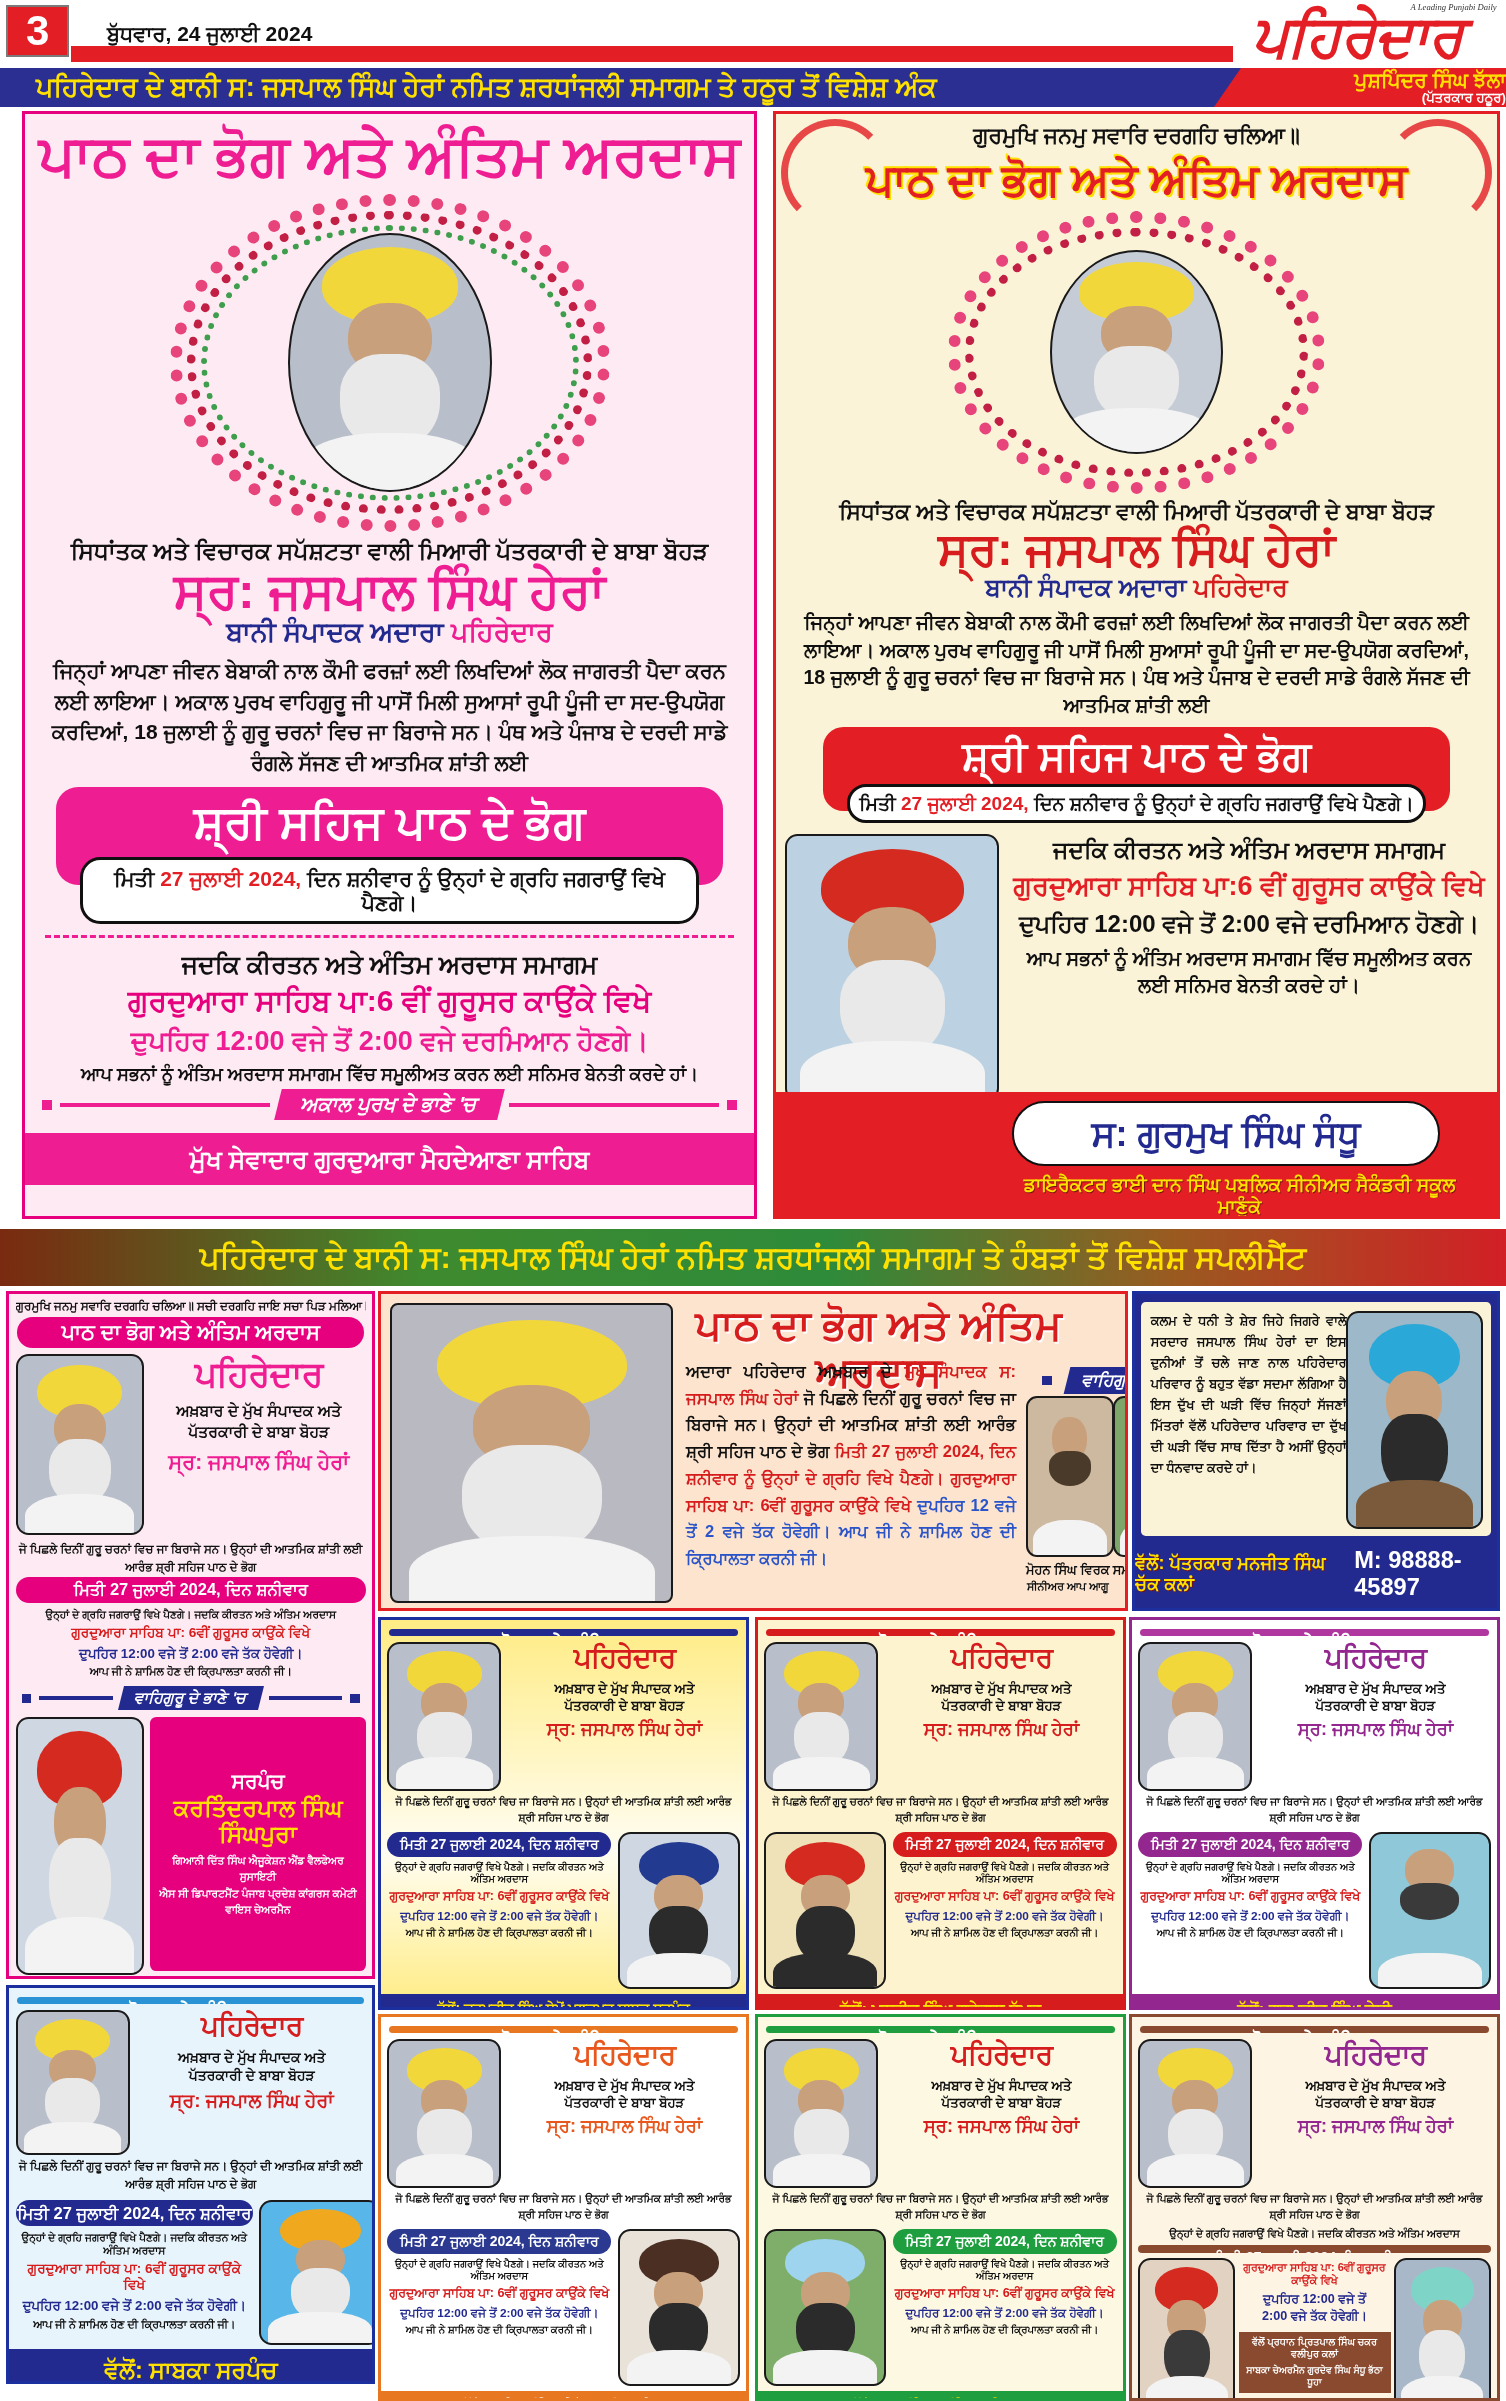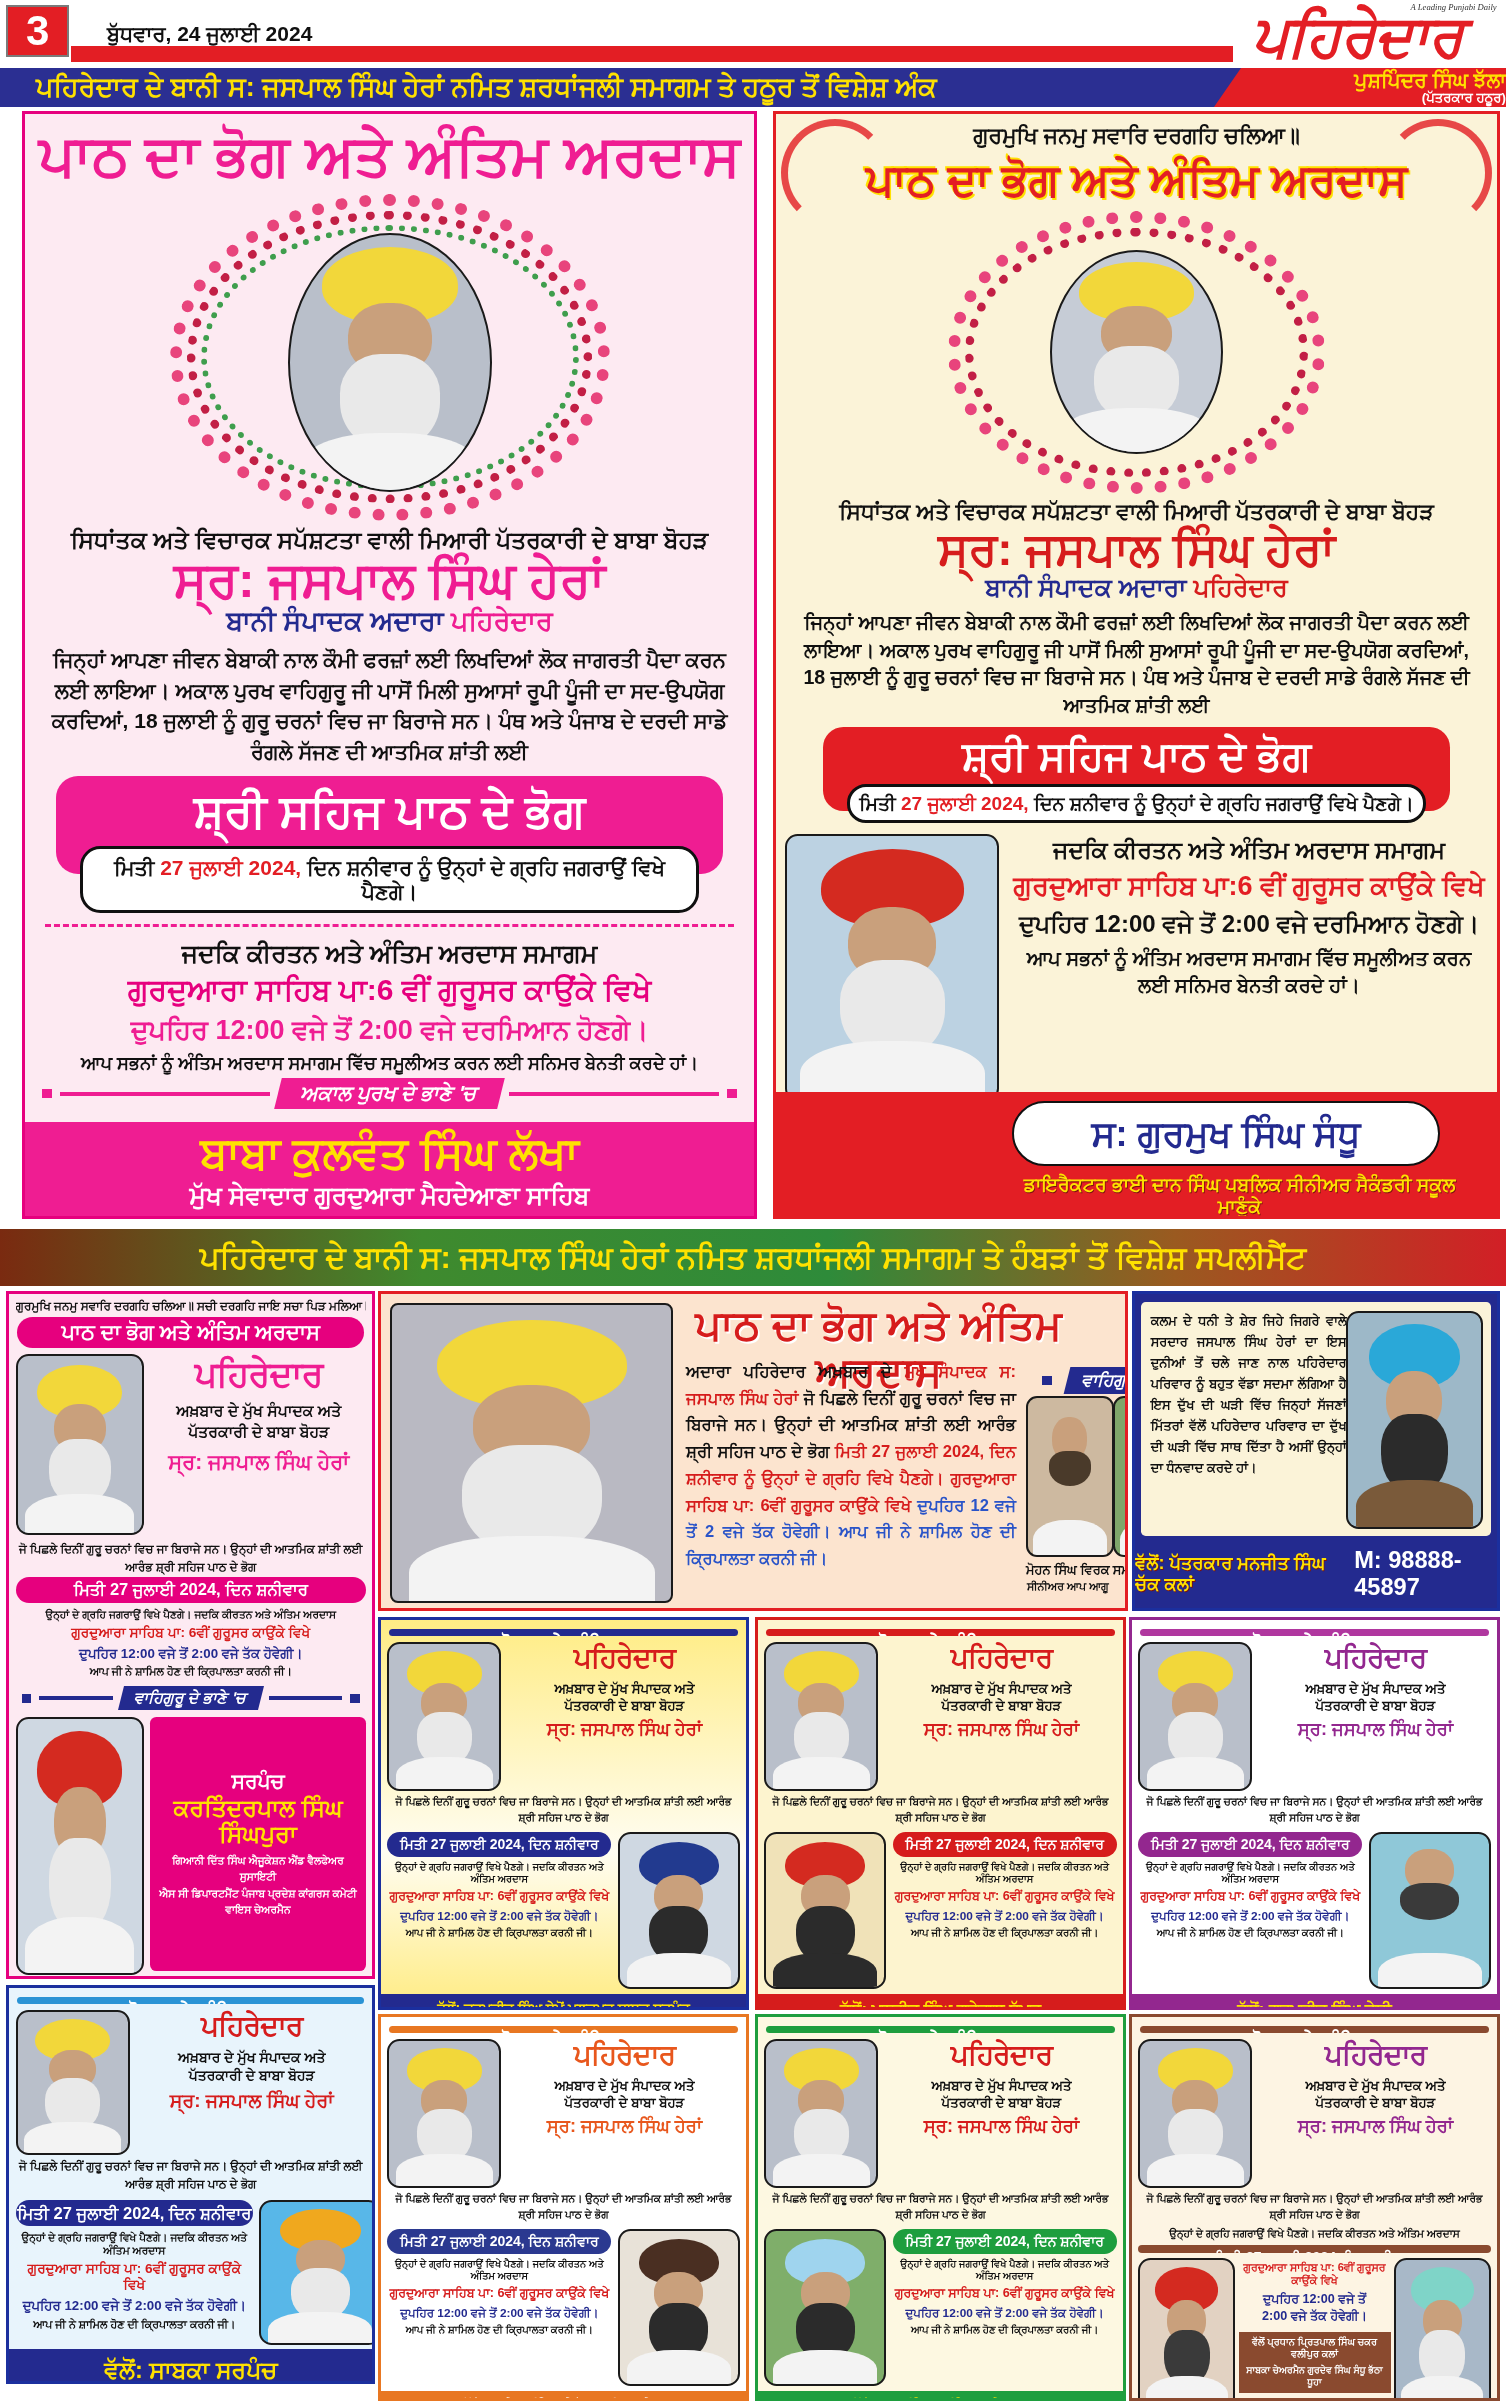--- a/index.html
+++ b/index.html
@@ -229,21 +229,20 @@
     <div class="lad-time">ਦੁਪਹਿਰ 12:00 ਵਜੇ ਤੋਂ 2:00 ਵਜੇ ਦਰਮਿਆਨ ਹੋਣਗੇ।</div>
     <div class="lad-req">ਆਪ ਸਭਨਾਂ ਨੂੰ ਅੰਤਿਮ ਅਰਦਾਸ ਸਮਾਗਮ ਵਿੱਚ ਸਮੂਲੀਅਤ ਕਰਨ ਲਈ ਸਨਿਮਰ ਬੇਨਤੀ ਕਰਦੇ ਹਾਂ।</div>
     <div class="bannerline" style="--bl:#ef1d92;">
       <span class="sq"></span>
         <span class="ln"></span>
       <span class="skew">ਅਕਾਲ ਪੁਰਖ ਦੇ ਭਾਣੇ 'ਚ</span>
       <span class="ln"></span>
         <span class="sq"></span>
     </div>
     <div class="lad-byblock">
-      <div class="lad-byname">ਬਾਬਾ ਕੁਲਵੰਤ ਸਿੰਘ ਲੱਖਾ</div>
       <div class="lad-bytitle">ਮੁੱਖ ਸੇਵਾਦਾਰ ਗੁਰਦੁਆਰਾ ਮੈਹਦੇਆਣਾ ਸਾਹਿਬ</div>
     </div>
   </div>
 
   <div class="abs bigad rad ctr">
     <div class="corner" style="left:4.7px;top:4.7px;transform:rotate(0deg);"></div>
     <div class="corner" style="right:4.7px;top:4.7px;transform:rotate(90deg);"></div>
     <div class="rad-shabad">ਗੁਰਮੁਖਿ ਜਨਮੁ ਸਵਾਰਿ ਦਰਗਹਿ ਚਲਿਆ॥</div>
     <div class="rad-title">ਪਾਠ ਦਾ ਭੋਗ ਅਤੇ ਅੰਤਿਮ ਅਰਦਾਸ</div>
     <div class="wreath" style="height:283px;width:377px;">

